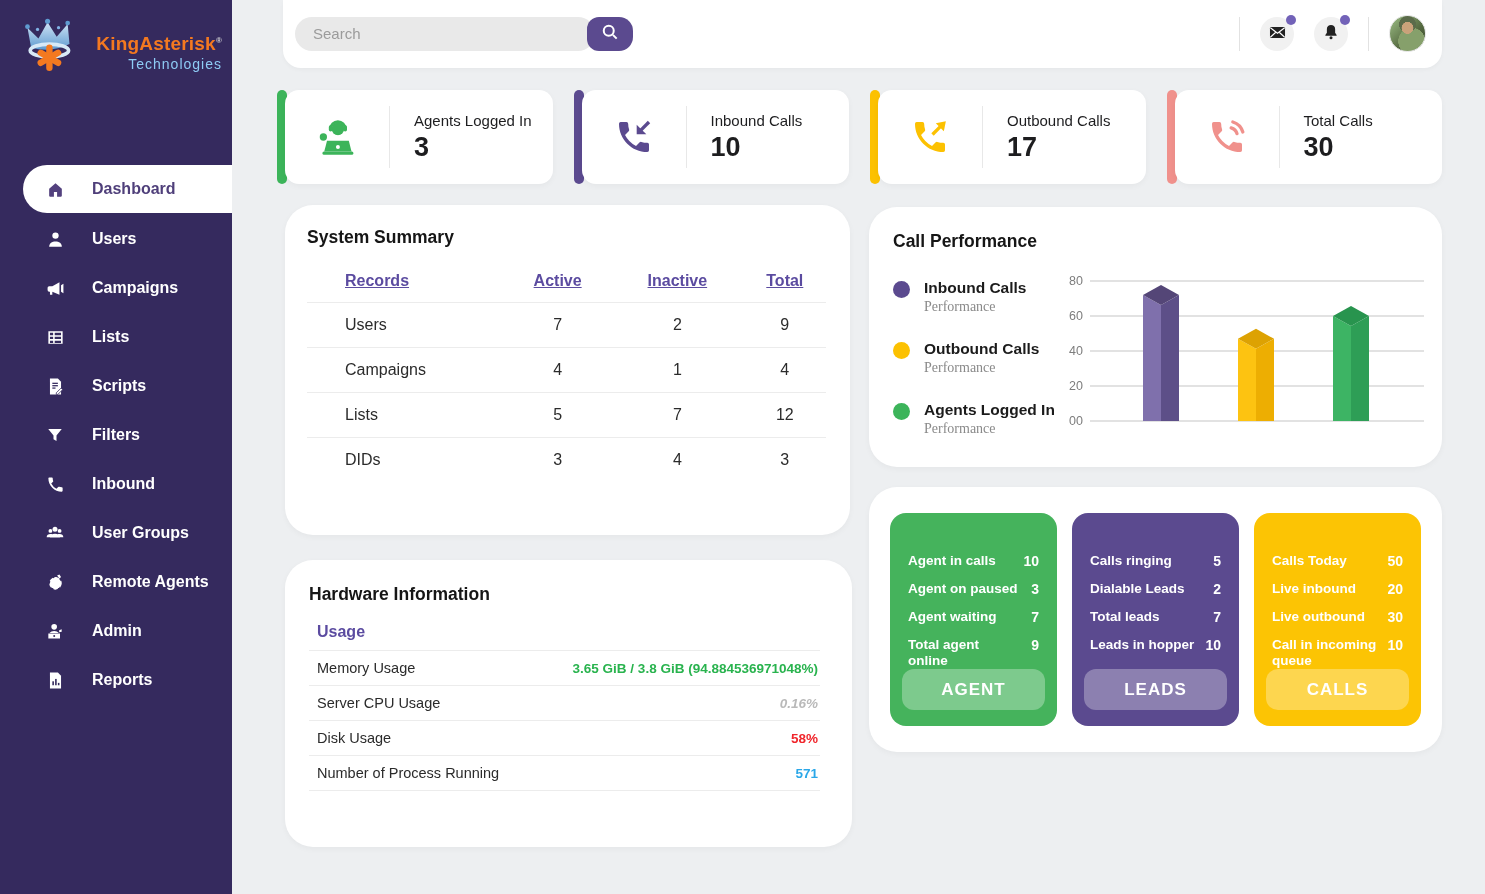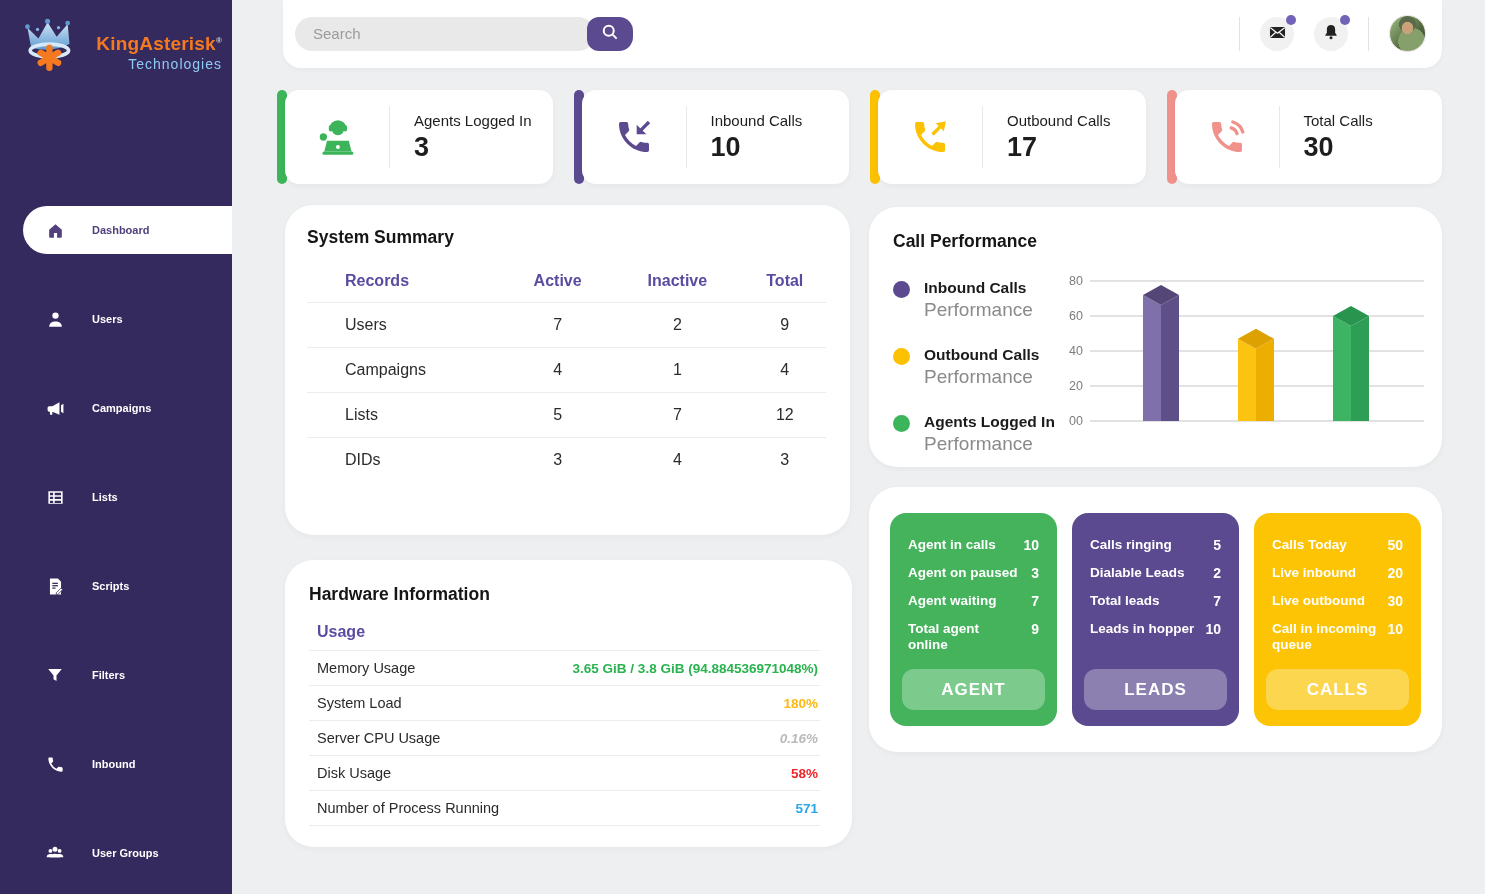--- a/index.html
+++ b/index.html
@@ -18,21 +18,21 @@
   }
   .logo { display:flex; align-items:center; gap:14px; padding:14px 10px 0 22px; }
   .logo-text { display:flex; flex-direction:column; align-items:flex-end; margin-top:14px; }
   .logo-line1 { font-size:19px; font-weight:bold; color:#f47920; letter-spacing:.2px; white-space:nowrap; }
   .logo-reg { font-size:8px; color:#d8d8d8; vertical-align:super; }
   .logo-line2 { font-size:14px; color:#8ecbf5; letter-spacing:1px; margin-top:1px; }
   .nav { position:absolute; top:165px; left:0; width:232px; }
   .nav-item {
     display:flex; align-items:center; gap:27px;
     height:48px; padding-left:45px; margin-bottom:1px;
-    color:#fff; font-size:11px; font-weight:bold; cursor:pointer;margin-top:41px;
+    color:#fff; font-size:16px; font-weight:bold; cursor:pointer;
   }
   .nav-item .nicon { width:20px; height:20px; flex:0 0 20px; display:flex; align-items:center; justify-content:center; }
   .nav-item.active {
     background:#fff; color:#4f3f7a;
     margin-left:23px; padding-left:22px; width:209px;
     border-radius:26px 0 0 26px; margin-bottom:2px;
   }
   .nav-item.active svg { fill:#53417e; }
   .nav-item svg { fill:#fff; }
   
@@ -88,44 +88,44 @@
   .stat-div { width:1px; height:62px; background:#e8e8e8; }
   .stat-meta { padding-left:24px; }
   .stat-label { font-size:15px; color:#1d1d1f; }
   .stat-value { font-size:27px; font-weight:600; margin-top:3px; }
   
   .card { position:absolute; background:#fff; border-radius:28px; box-shadow:0 2px 6px rgba(0,0,0,.04); }
   .card-title { font-size:17.5px; font-weight:bold; color:#161616; }
   
   .summary-card { left:285px; top:205px; width:565px; height:330px; padding:22px 24px 0 22px; }
   .sum-table { width:100%; border-collapse:collapse; margin-top:14px; }
-  .sum-table th { color:#5b4ba0; font-size:16px; padding:10px 0 12px; }
+  .sum-table th { color:#5b4ba0; font-size:16px; padding:10px 0 12px;text-decoration:underline; }
   .sum-table th:first-child, .sum-table td:first-child { text-align:left; padding-left:38px; width:38%; }
   .sum-table th, .sum-table td { text-align:center; font-size:16px; }
   .sum-table td { color:#2b2b2b; padding:13px 0; border-top:1px solid #ececec; }
   
   .hardware-card { left:285px; top:560px; width:567px; height:287px; padding:24px 32px 0 24px; }
   .usage-head { color:#5b4ba0; font-size:16px; font-weight:bold; padding:18px 0 9px 8px; border-bottom:1px solid #ececec; }
   .hw-row {
     display:flex; justify-content:space-between; align-items:center;
     height:35px; border-bottom:1px solid #ececec; padding:0 2px 0 8px;
   }
   .hw-label { font-size:14.5px; color:#2b2b2b; }
   .hw-value { font-size:13.5px; font-weight:bold; }
   
   .chart-card { left:869px; top:207px; width:573px; height:260px; padding:24px 0 0 24px; }
   .legend { position:absolute; left:24px; top:72px; display:flex; flex-direction:column; gap:25px; }
   .legend-item { display:flex; gap:14px; }
   .legend-dot { width:17px; height:17px; border-radius:50%; margin-top:2px; flex:0 0 17px; }
   .legend-name { font-size:15.5px; font-weight:bold; color:#1b1b1b; }
-  .legend-sub { font-size:19px; color:#8a8a8a; margin-top:2px; }
+  .legend-sub { font-size:14px; color:#8a8a8a; margin-top:2px;font-family:Liberation Serif, serif; }
   .chart-svg { position:absolute; left:195px; top:58px; }
   
   .panels-card { left:869px; top:487px; width:573px; height:265px; display:flex; gap:15px; padding:26px 21px; }
-  .panel { flex:1; border-radius:16px; padding:24px 18px 16px; color:#fff; position:relative; }
+  .panel { flex:1; border-radius:16px; padding:40px 18px 16px; color:#fff; position:relative; }
   .panel-row { display:flex; justify-content:space-between; margin-bottom:12px; }
   .panel-label { font-size:13.5px; font-weight:bold; line-height:1.15; max-width:110px; }
   .panel-value { font-size:14px; font-weight:bold; }
   .panel-btn {
     position:absolute; left:12px; right:12px; bottom:16px; height:41px;
     border:none; border-radius:12px; background:rgba(255,255,255,.30);
     color:#fff; font-size:17px; font-weight:bold; letter-spacing:1px;
     cursor:pointer; font-family:inherit;
   }
 </style>
@@ -432,24 +432,20 @@
 </section>
 
 <section class="card hardware-card">
   <div class="card-title">Hardware Information</div>
   <div class="usage-head">Usage</div>
   <div class="hw-row">
     <span class="hw-label">Memory Usage</span>
     <span class="hw-value" style="color: rgb(41, 179, 78);">3.65 GiB / 3.8 GiB (94.884536971048%)</span>
   </div>
   <div class="hw-row">
-    <span class="hw-label">System Load</span>
-    <span class="hw-value" style="color: rgb(252, 184, 19);">180%</span>
-  </div>
-  <div class="hw-row">
     <span class="hw-label">Server CPU Usage</span>
     <span class="hw-value" style="color: rgb(185, 185, 185); font-style: italic;">0.16%</span>
   </div>
   <div class="hw-row">
     <span class="hw-label">Disk Usage</span>
     <span class="hw-value" style="color: rgb(240, 37, 43);">58%</span>
   </div>
   <div class="hw-row">
     <span class="hw-label">Number of Process Running</span>
     <span class="hw-value" style="color: rgb(42, 167, 232);">571</span>

